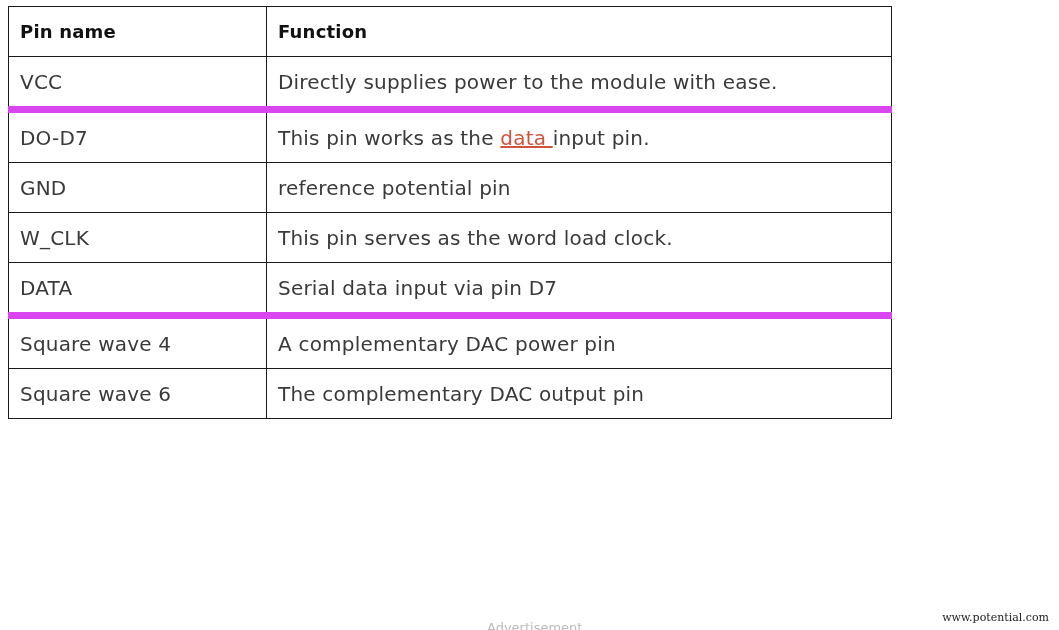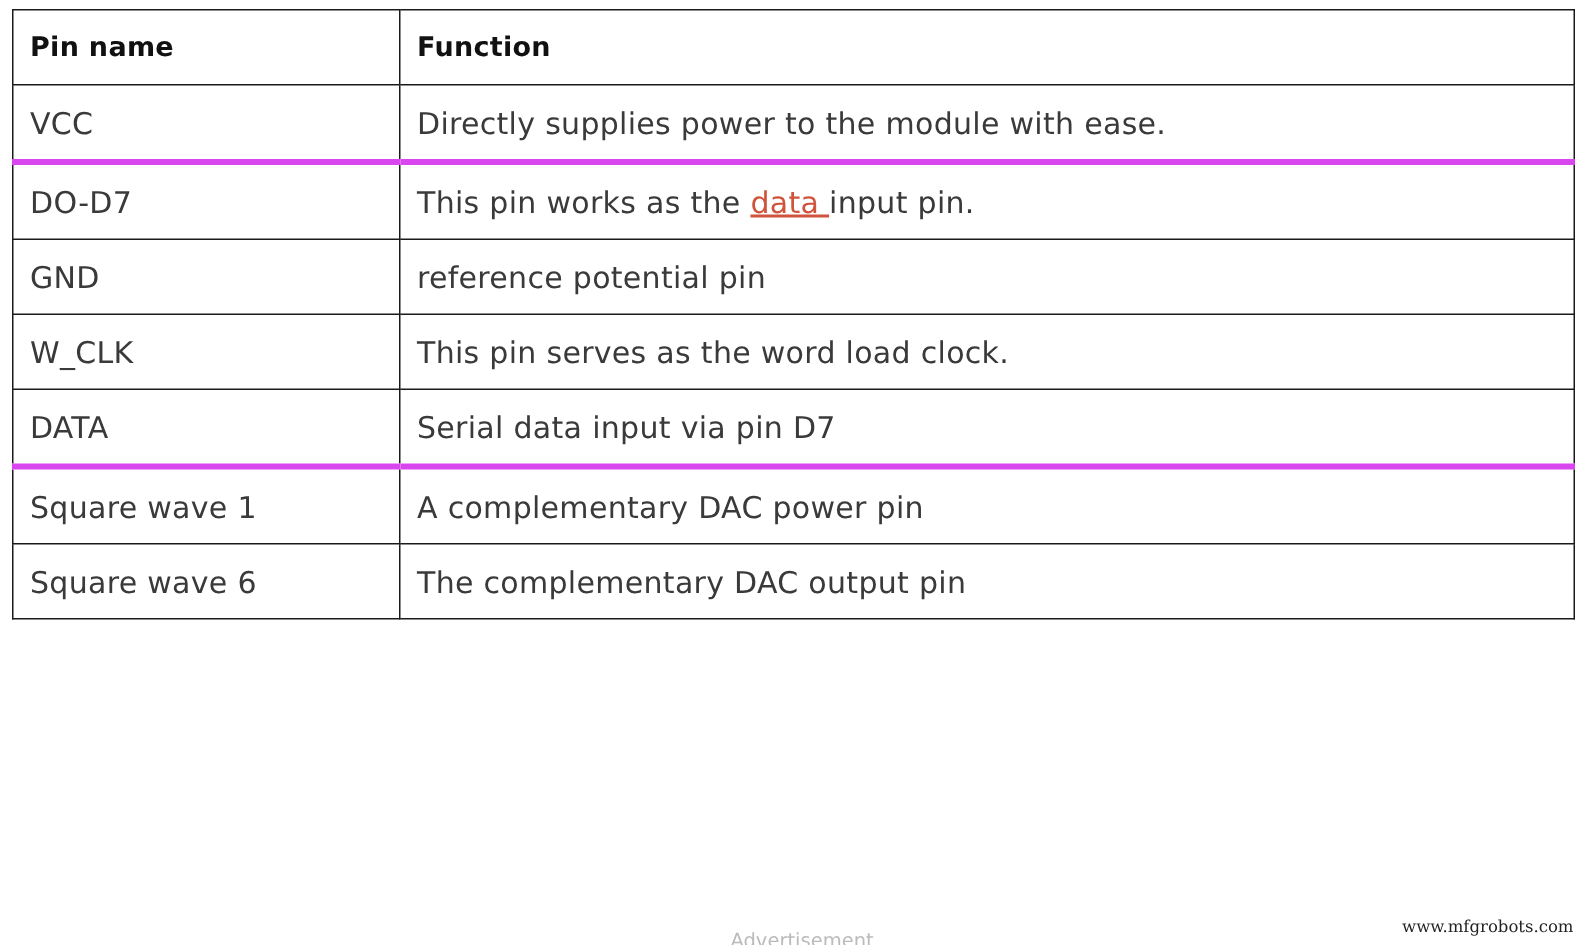--- a/index.html
+++ b/index.html
@@ -1,24 +1,24 @@
 <!DOCTYPE html>
 <html><head>
 <meta charset="utf-8">
 <style>
   html, body { margin: 0; padding: 0; background: #ffffff; }
   body { width: 1059px; height: 630px; position: relative; overflow: hidden;
          font-family: "DejaVu Sans", "Liberation Sans", sans-serif; }
-  .tbl { position: absolute; left: 8px; top: 6px; width: 1042px;
+  .tbl { position: absolute; left: 8px; top: 6px; width: 884px;
          border-collapse: collapse; table-layout: fixed; }
   .tbl td, .tbl th { border: 1.5px solid #1a1a1a; height: 49px; padding: 0 0 0 11px;
          text-align: left; vertical-align: middle; font-size: 20px; color: #3a3a3a;
          font-weight: normal; letter-spacing: 0.2px; }
   .tbl th { font-weight: bold; color: #111; font-size: 18px; }
-  .tbl tr.thick td { border-top: 4px solid #d946ef; }
+  .tbl tr.thick td { border-top: 7px solid #d946ef; }
   .c1 { width: 246px; }
   a.lnk { color: #d0533c; text-decoration: underline; }
   .wm { position: absolute; right: 8px; top: 611px; font-family: "DejaVu Serif", serif;
         font-size: 11px; color: #222; background: #fff; padding: 0 2px; }
   .ghost { position: absolute; left: 487px; top: 620px; font-size: 13px; color: #bbb; }
 </style>
 </head>
 <body>
 
 <table class="tbl">
@@ -41,24 +41,24 @@
   </tr>
   <tr>
     <td>W_CLK</td>
     <td>This pin serves as the word load clock.</td>
   </tr>
   <tr>
     <td>DATA</td>
     <td>Serial data input via pin D7</td>
   </tr>
   <tr class="thick">
-    <td>Square wave 1</td>
+    <td>Square wave 4</td>
     <td>A complementary DAC power pin</td>
   </tr>
   <tr>
     <td>Square wave 6</td>
     <td>The complementary DAC output pin</td>
   </tr>
 </tbody>
   </table>
 
 <div class="ghost">Advertisement</div>
-<div class="wm">www.mfgrobots.com</div>
+<div class="wm">www.potential.com</div>
 
 </body></html>

